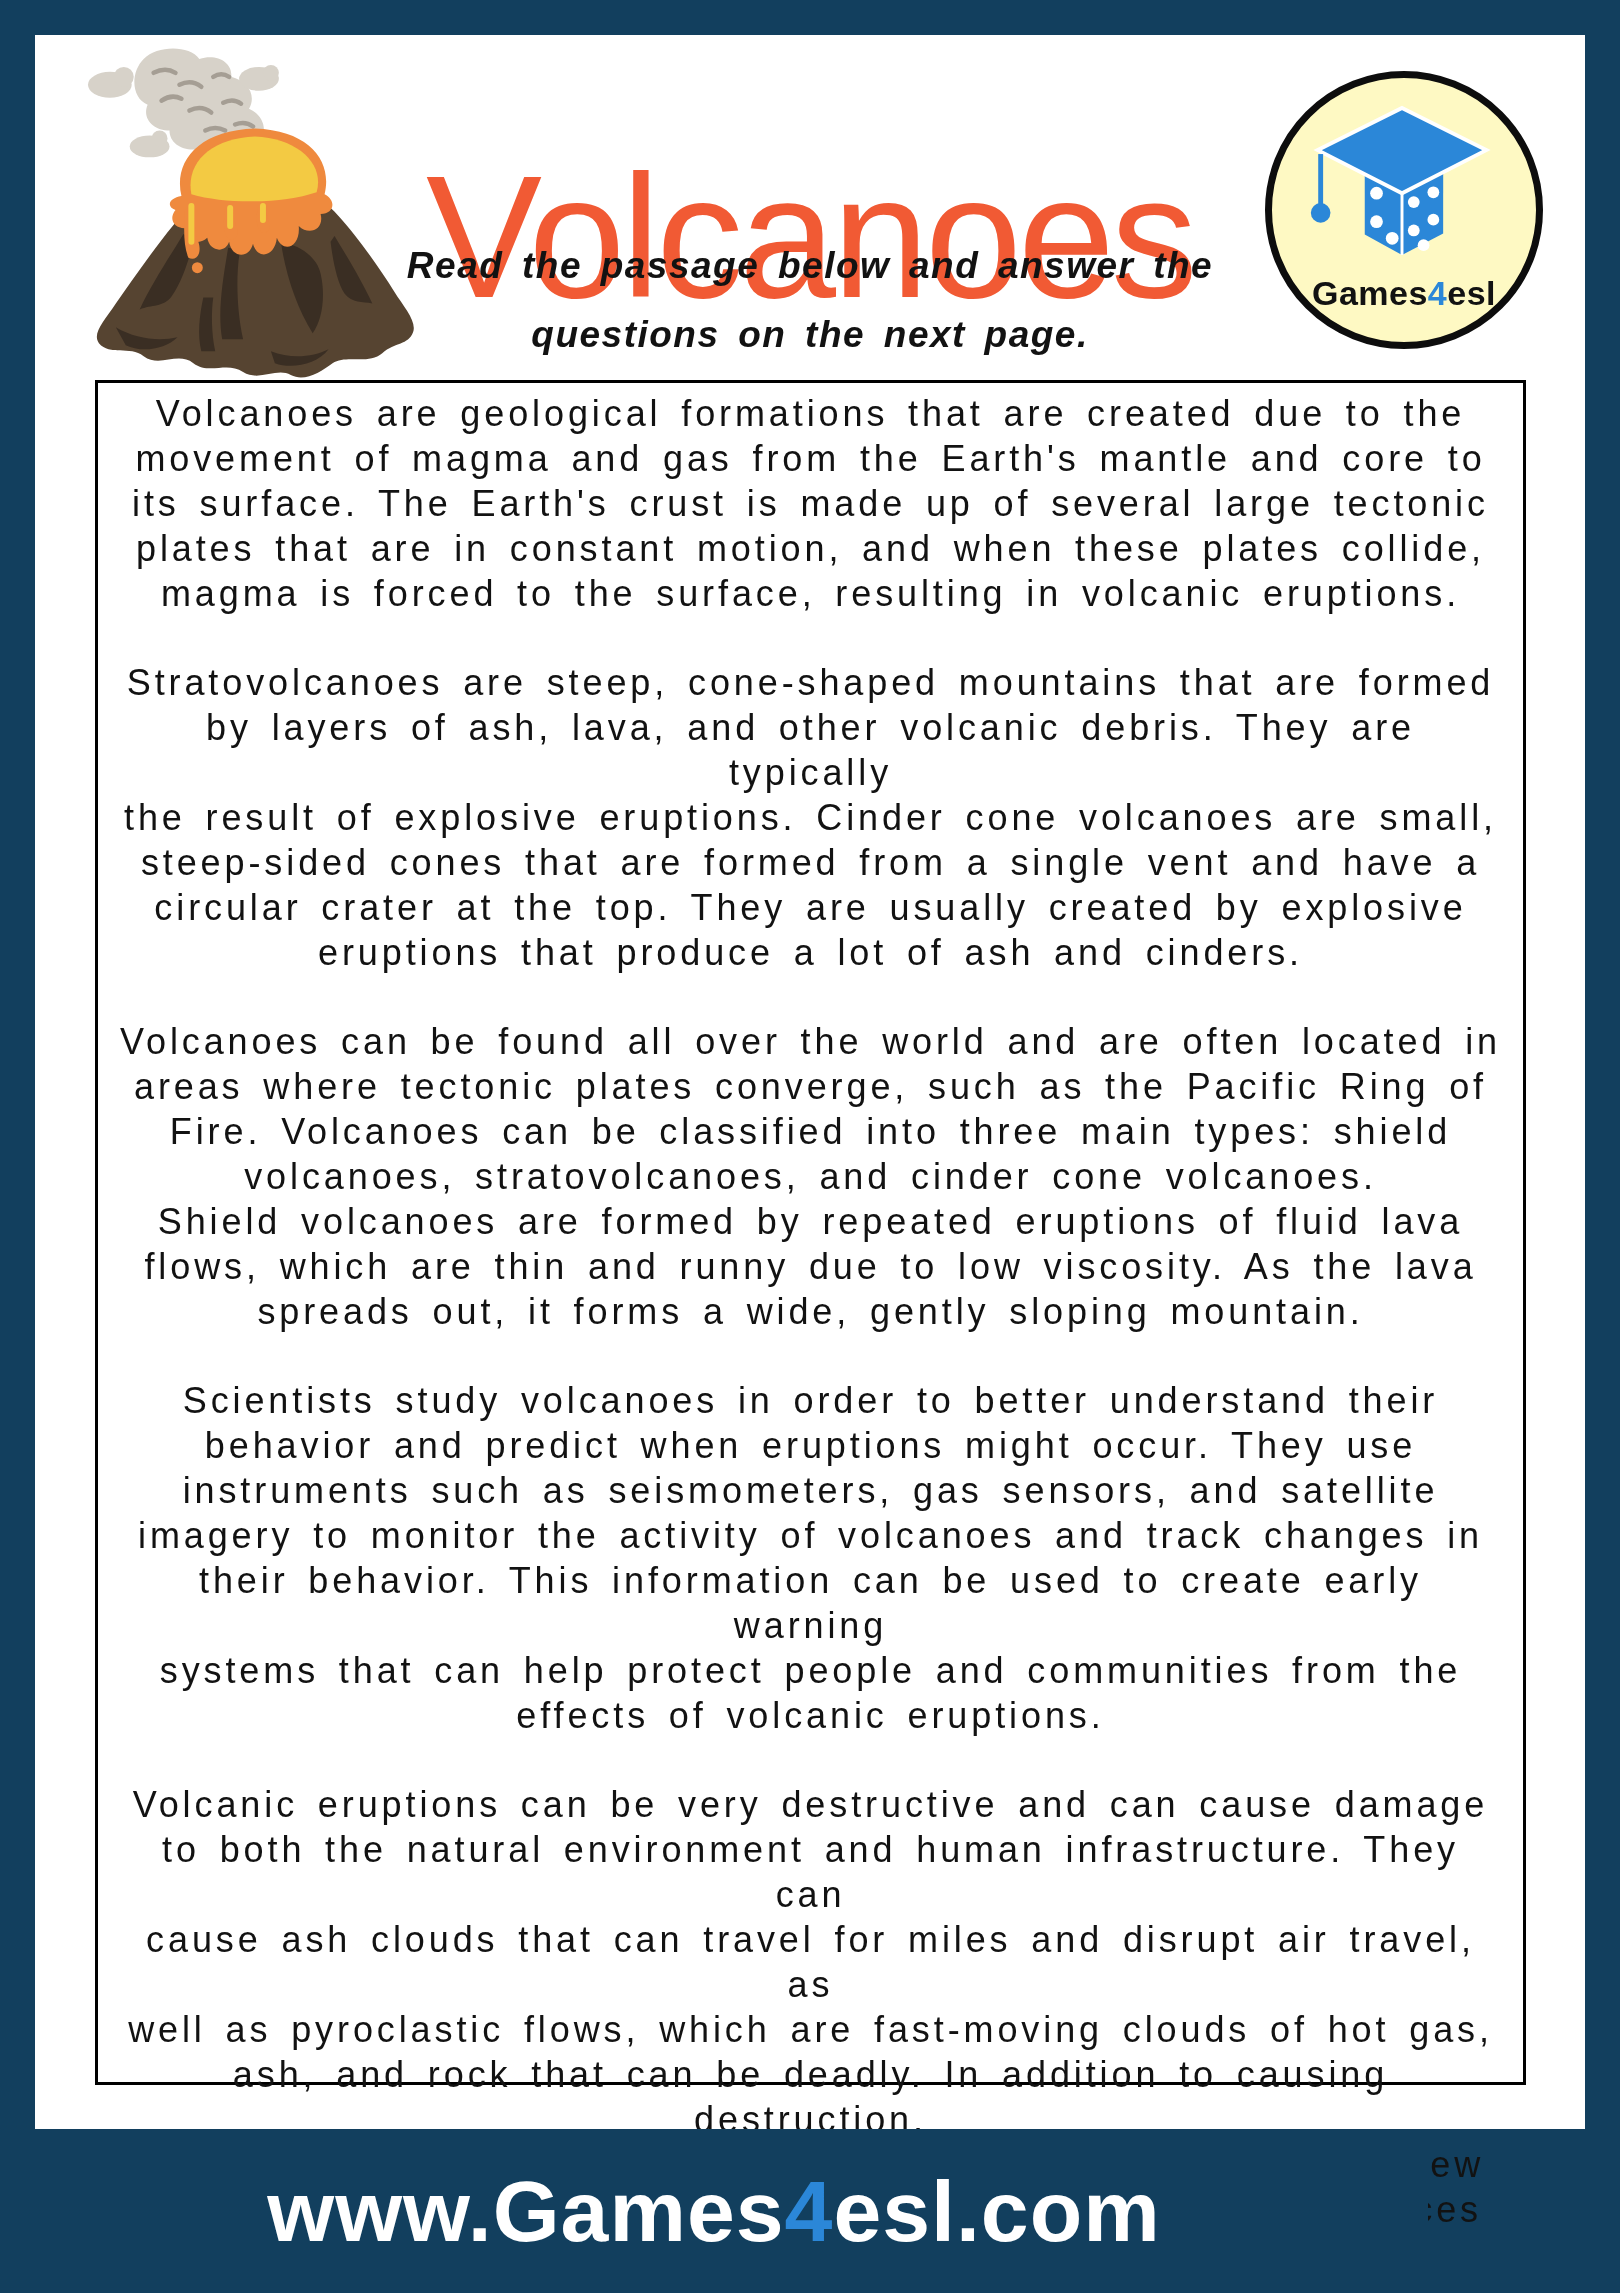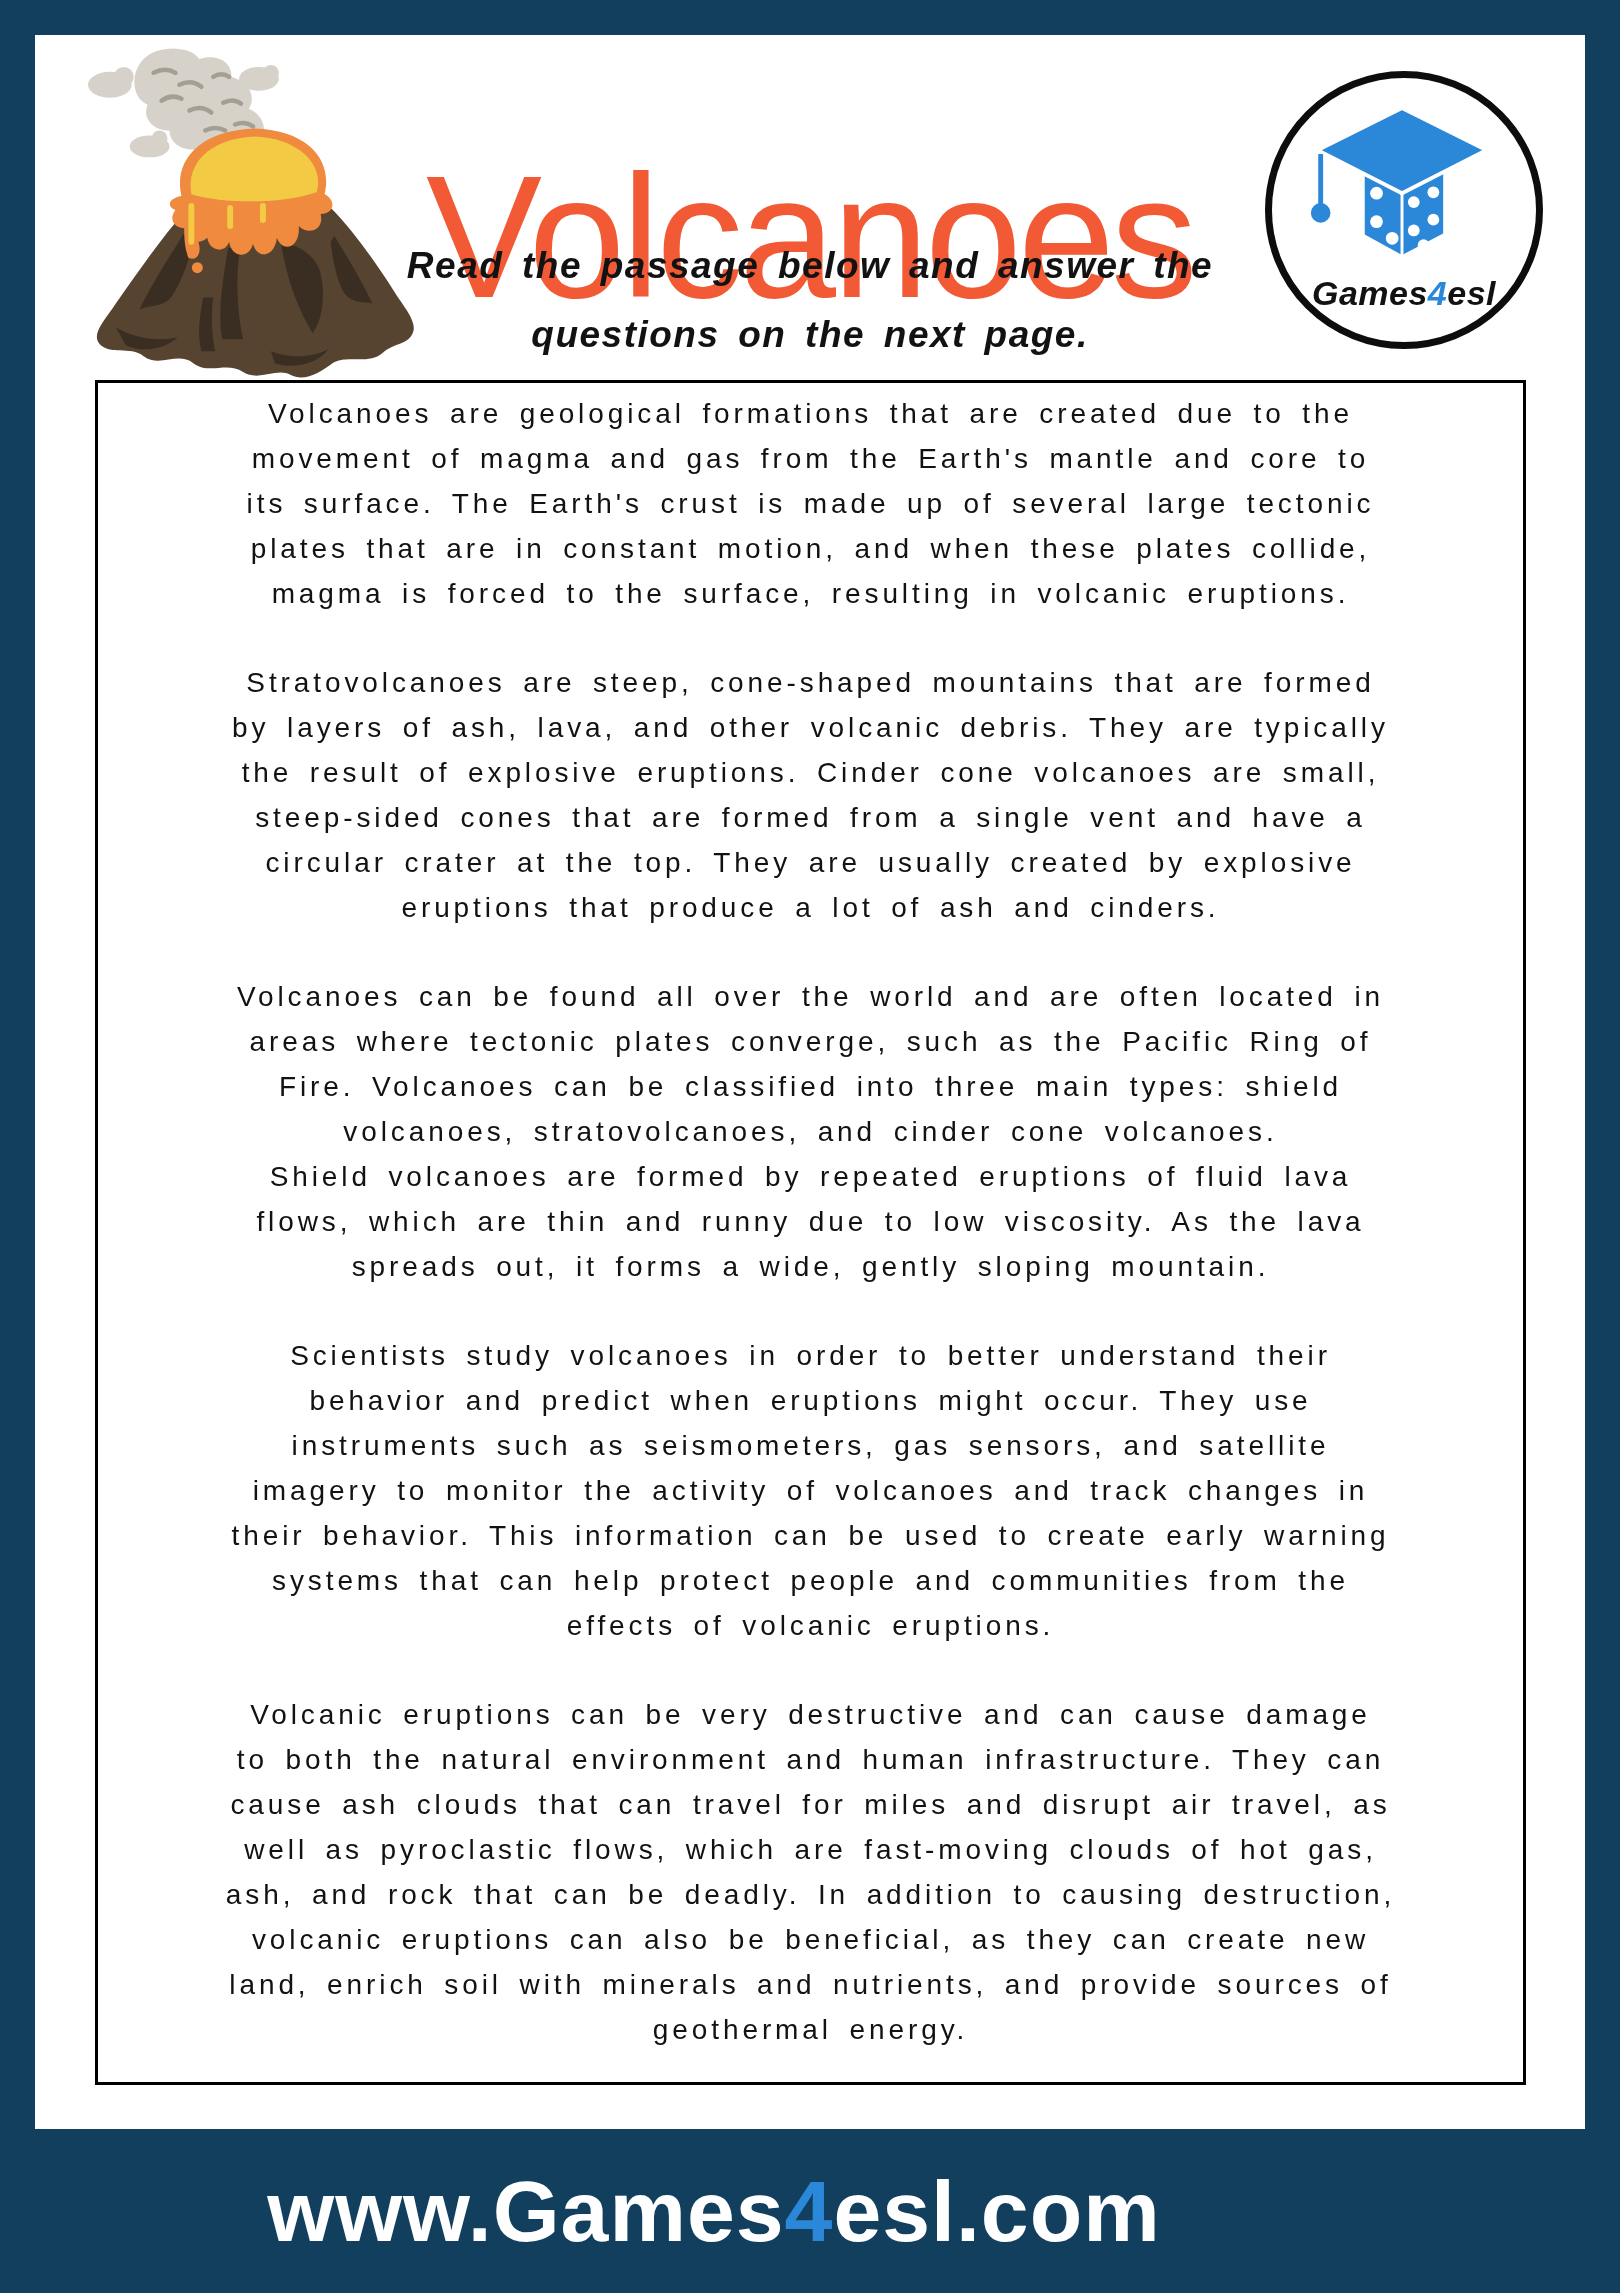--- a/index.html
+++ b/index.html
@@ -25,39 +25,39 @@
     position:absolute;left:0;top:231px;width:100%;
     text-align:center;color:var(--ink,#121212);
     font-size:37px;font-weight:bold;font-style:italic;
     letter-spacing:1.5px;word-spacing:6.9px;line-height:69px;
     white-space:pre-line;
   }
 
   
   .logo{
     position:absolute;left:1265px;top:71px;width:264px;height:264px;
-    background:#ffffff;border:7.8px solid #0d0d0d;border-radius:50%;font-style:italic;
+    background:#fef9c3;border:7.8px solid #0d0d0d;border-radius:50%;
   }
   .logo-icon{position:absolute;left:32px;top:21.6px;width:196px;height:161px;}
   .logo-text{
     position:absolute;left:0;bottom:29px;width:100%;text-align:center;
     font-size:34px;font-weight:bold;color:var(--ink,#121212);letter-spacing:0.5px;
   }
   .logo-text .four{color:var(--blue,#2b87d8);}
 
   
   .passage-box{
     position:absolute;left:95px;top:380px;width:1431px;height:1705px;
     border:3.9px solid #000000;background:#ffffff;box-sizing:border-box;
     padding:7.8px 19.6px 0 19.6px;
   }
   .passage-box p{
     margin:0 0 44px 0;
     text-align:center;color:var(--ink,#121212);
-    font-size:28px;line-height:45px;
+    font-size:36px;line-height:45px;
     letter-spacing:3.9px;word-spacing:5.9px;
     white-space:pre-line;
   }
 
   
   .footer{
     position:absolute;left:0;top:2129px;width:1428px;height:165px;
     background:var(--navy,#123f5e);
     display:flex;align-items:center;justify-content:center;
     color:#ffffff;font-size:86px;font-weight:bold;letter-spacing:1px;

